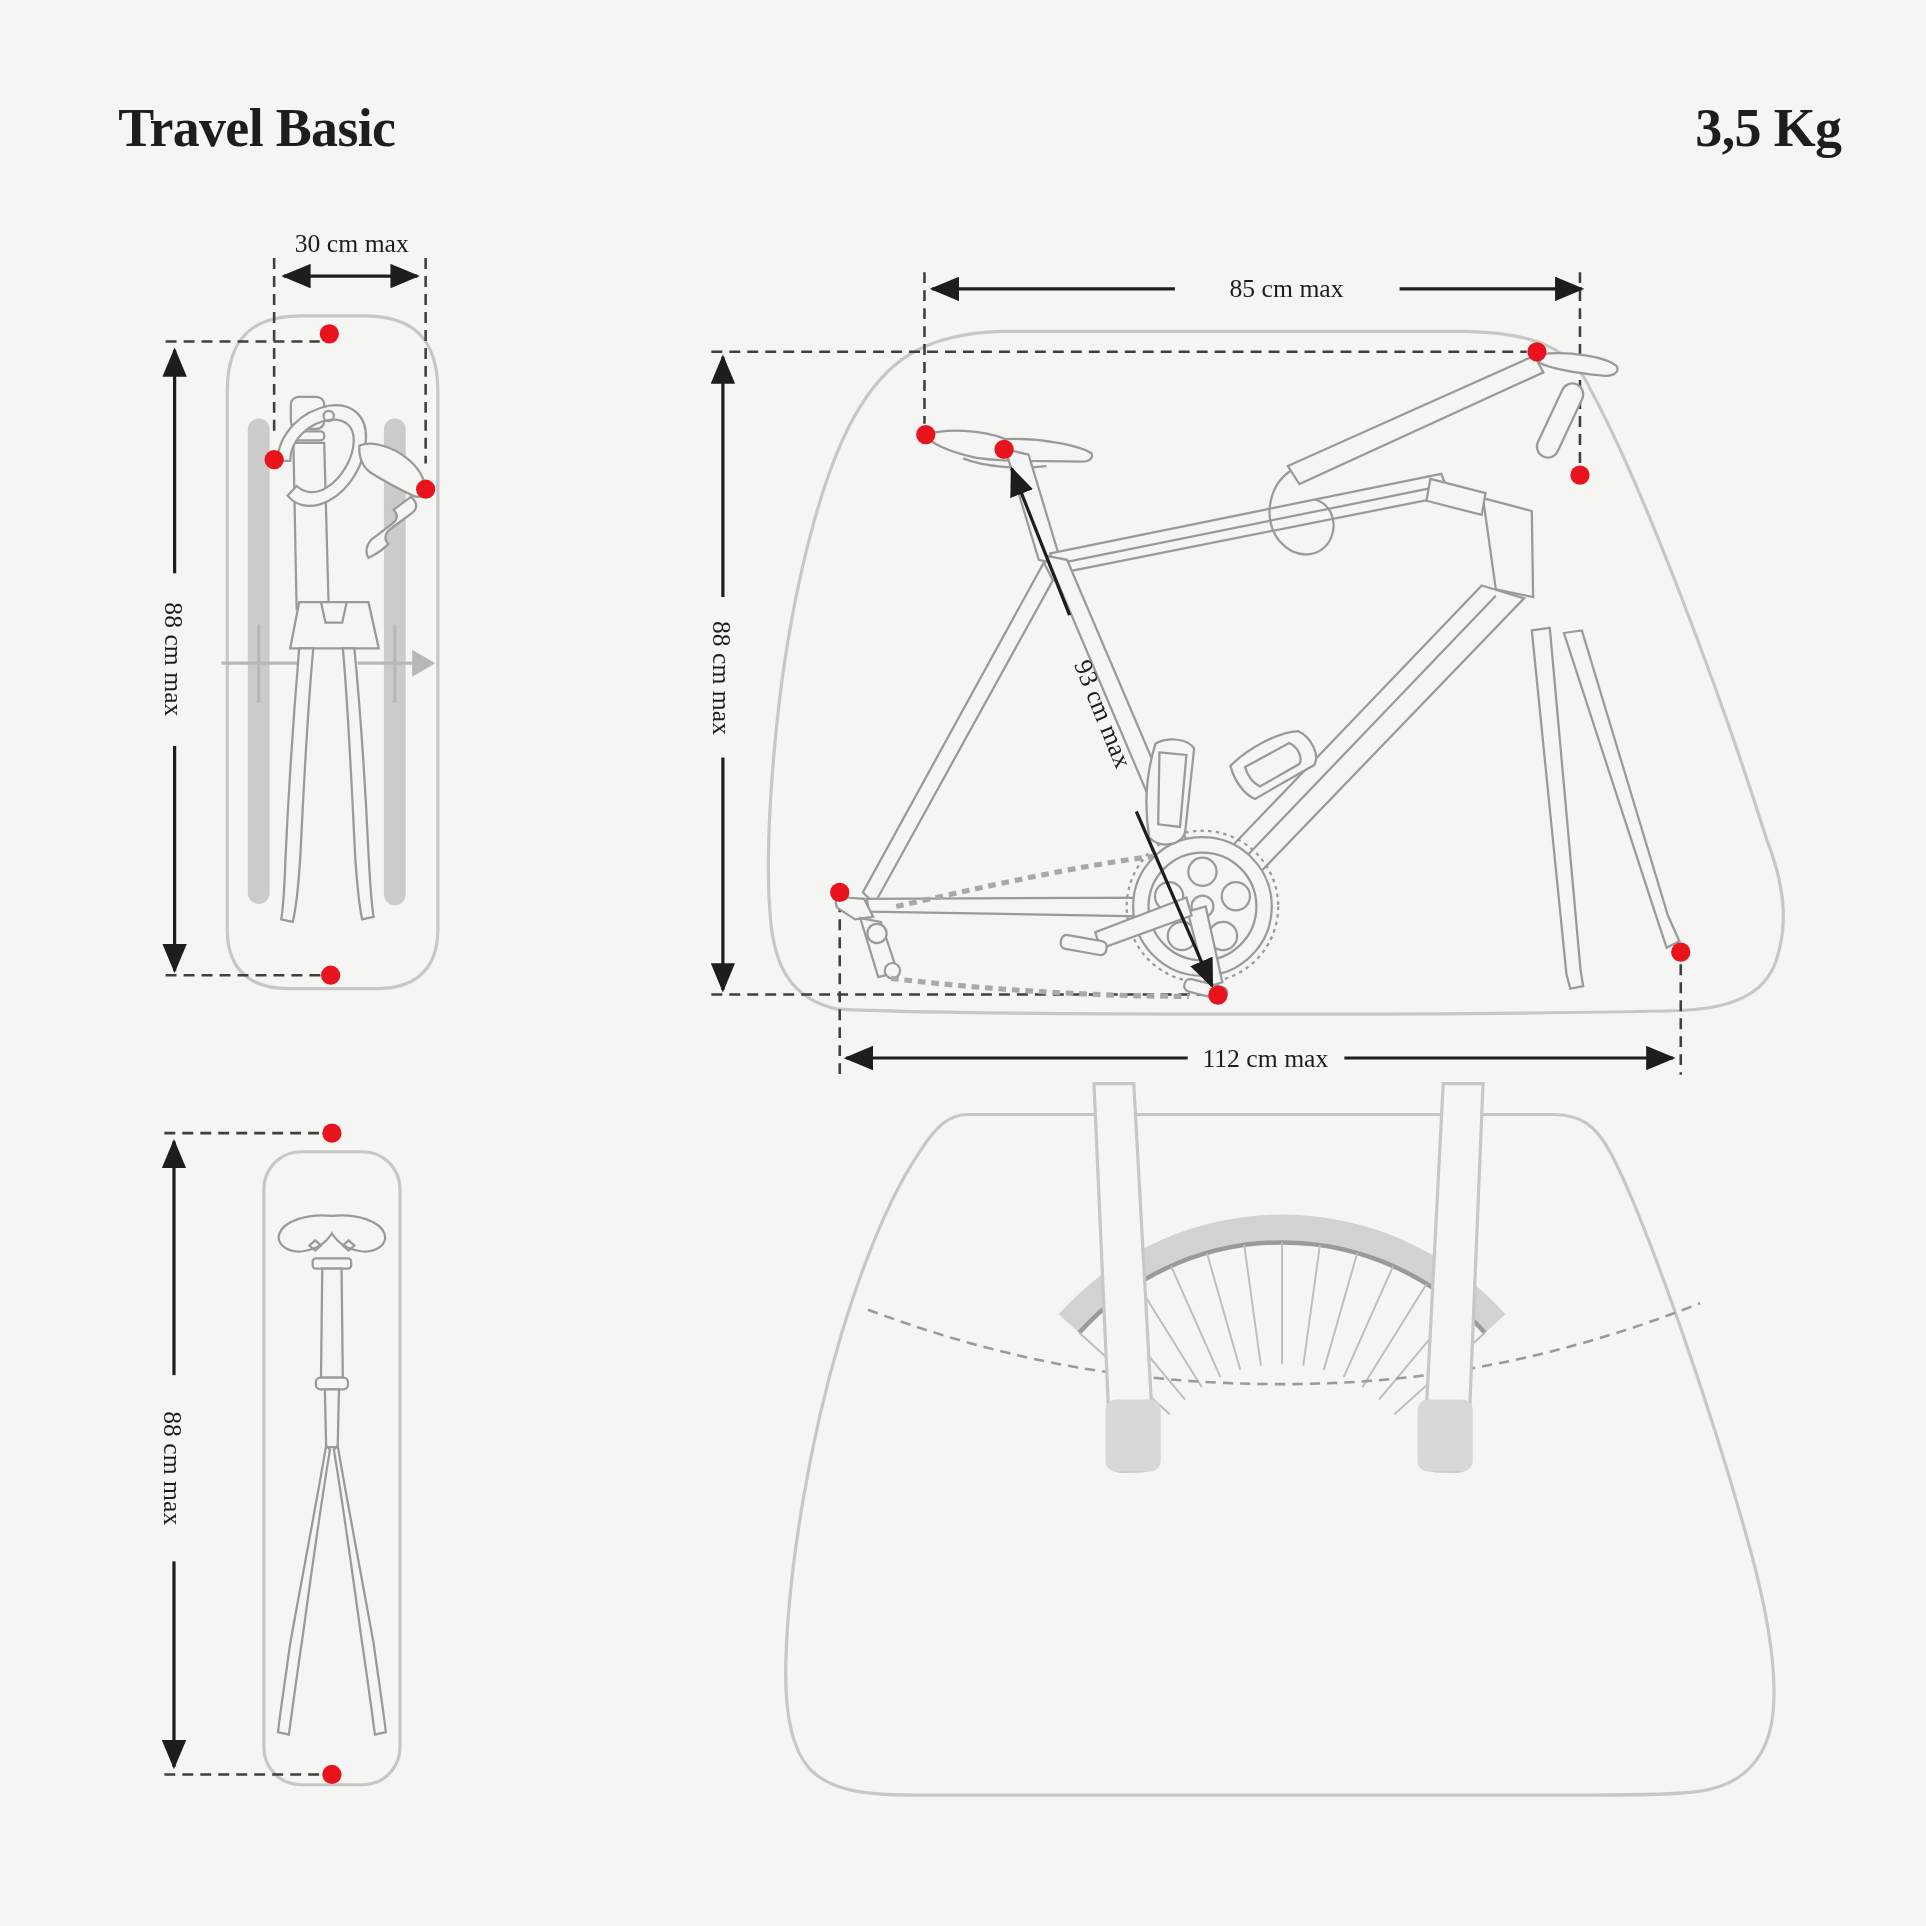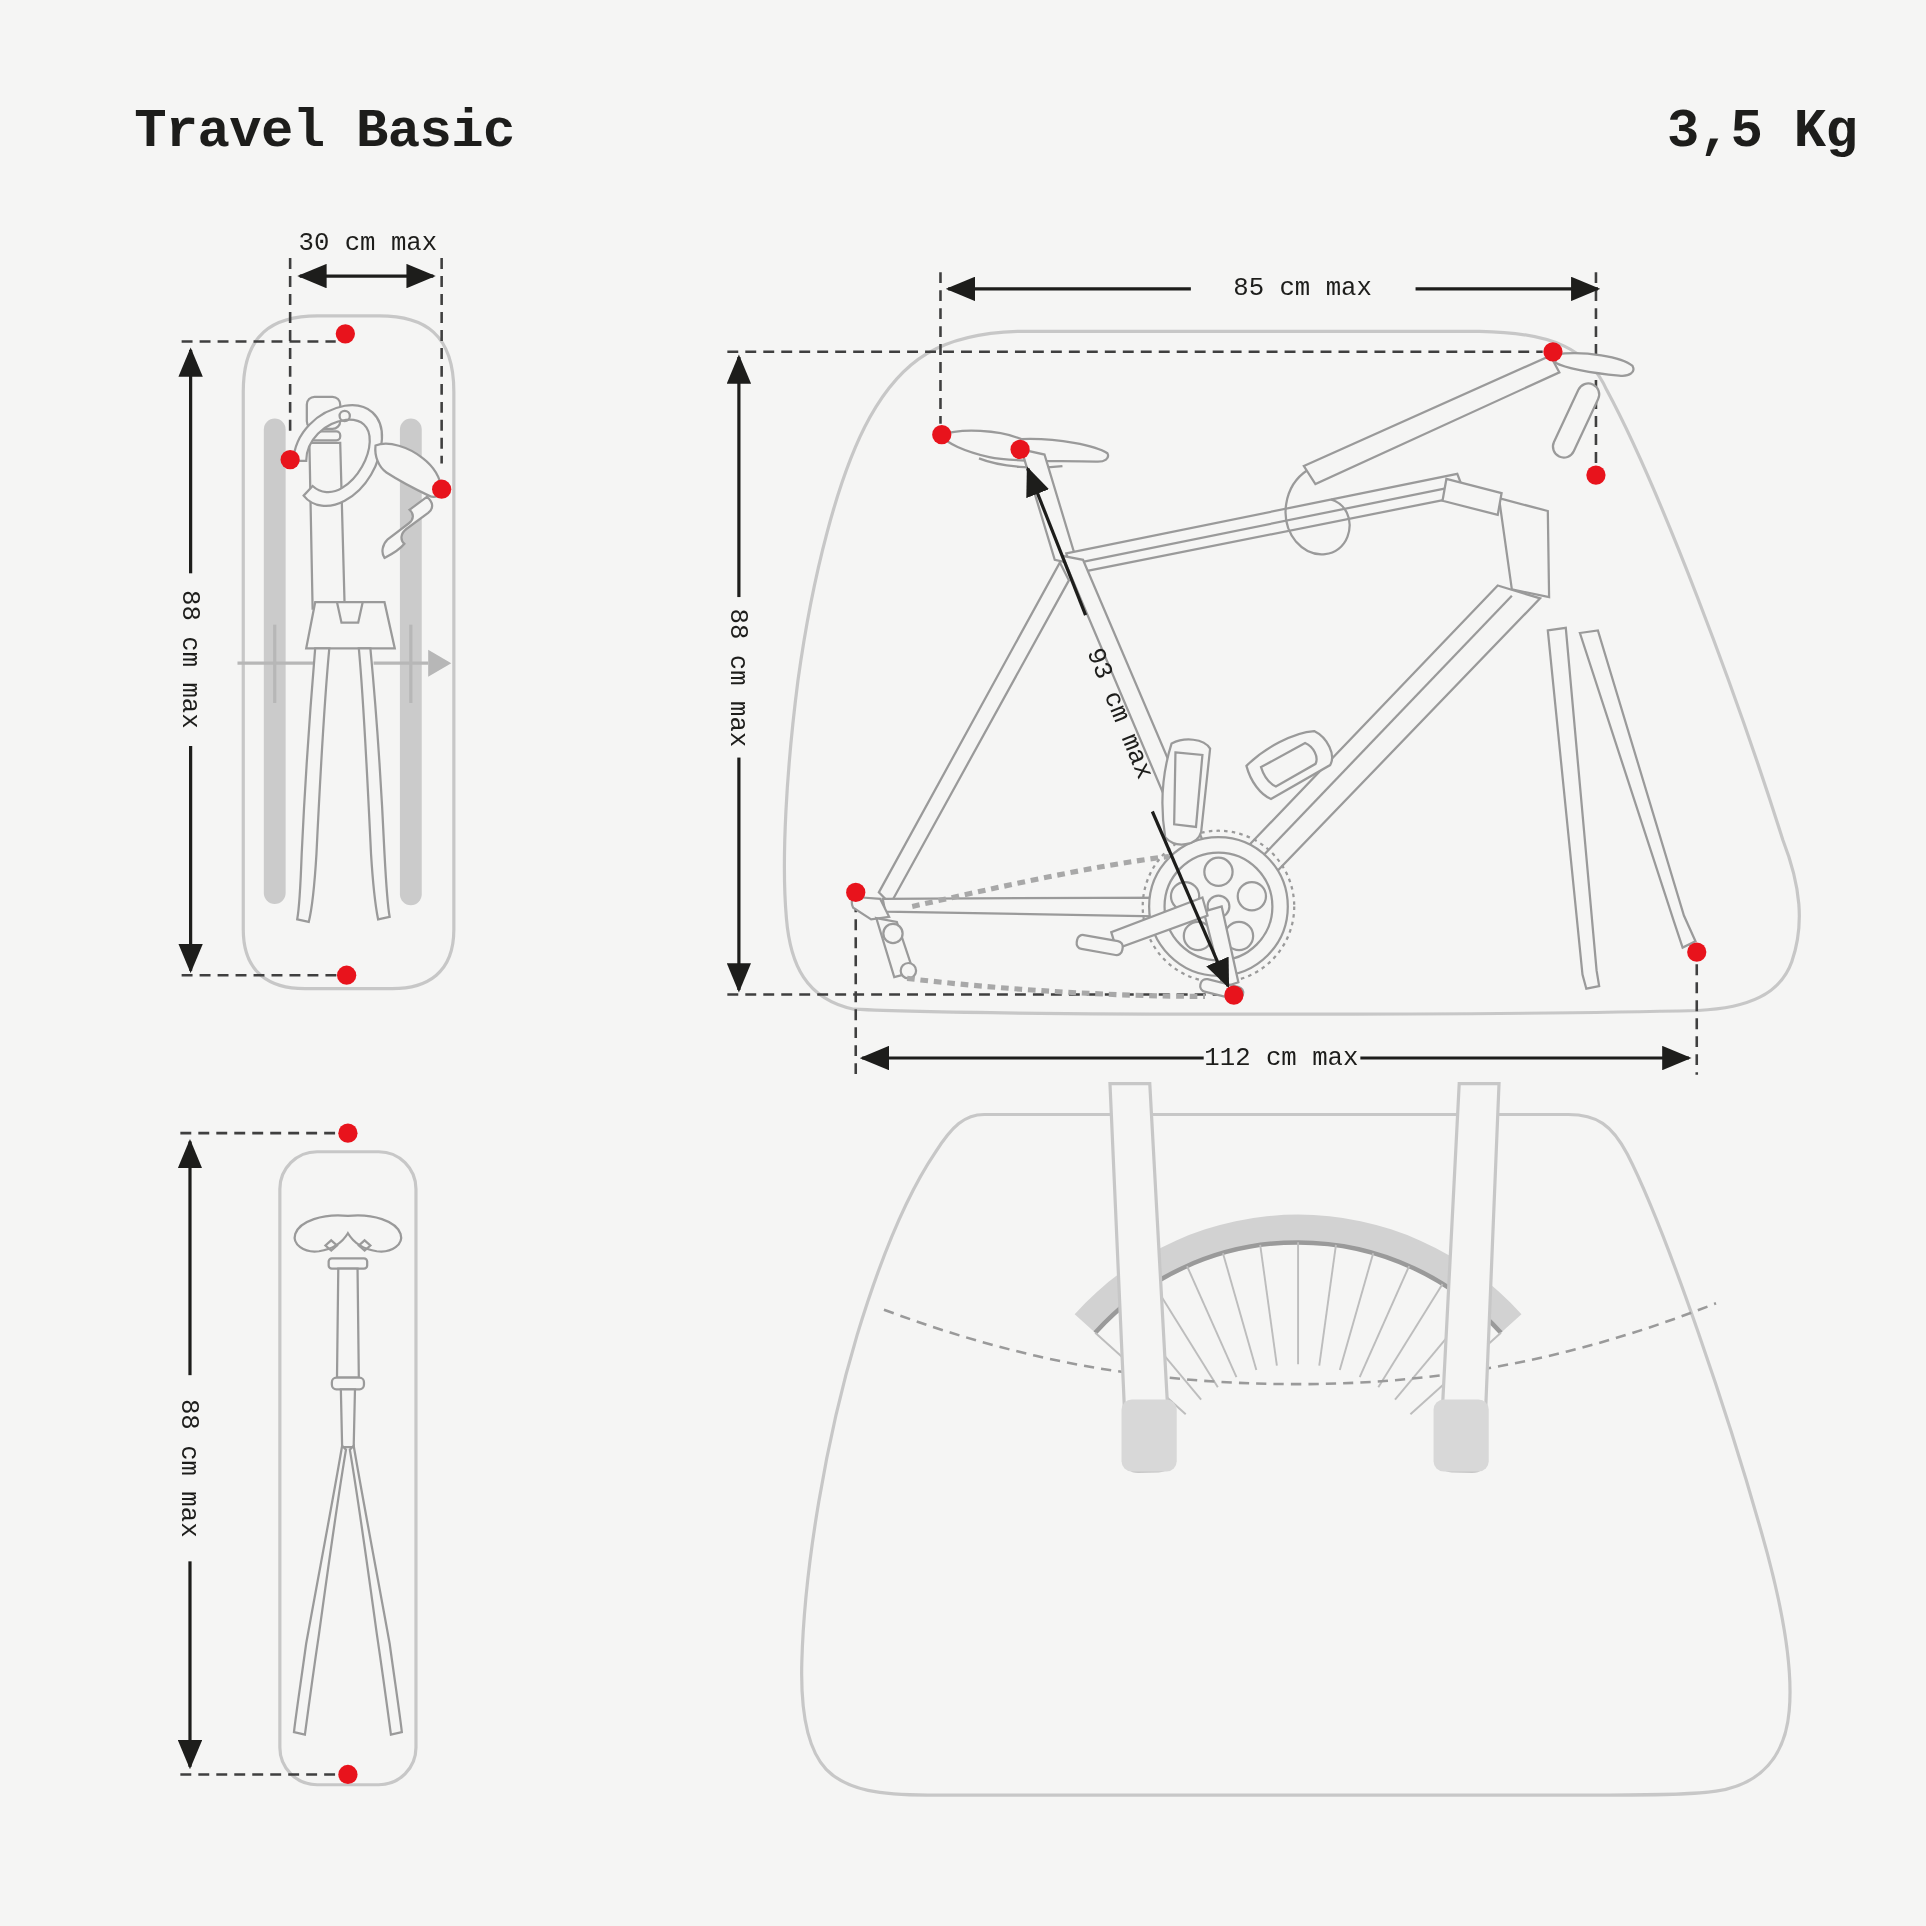--- a/index.html
+++ b/index.html
@@ -1,16 +1,16 @@
 <!DOCTYPE html>
 <html style="font-size:10.3px"><head>
 <meta charset="utf-8">
 <style>
   html,body{margin:0;padding:0;background:#f5f5f4;}
-  .stage{width:1781px;height:1926px;position:relative;font-family:Liberation Mono, monospace;padding-left:16px;}
+  .stage{width:1781px;height:1926px;position:relative;font-family:Liberation Serif, serif;}
   svg{display:block;}
   text{fill:#1d1d1b;}
   .ttl{font-size:84px;font-weight:700;letter-spacing:-1px;}
   .dim{font-size:40px;font-weight:400;}
   .dimline{stroke:#1d1d1b;stroke-width:5;fill:none;}
   .guide{stroke:#3f3f3f;stroke-width:4;stroke-dasharray:17 11;fill:none;}
   .bag{stroke:#c7c7c7;stroke-width:5;fill:none;}
   .bagf{stroke:#c7c7c7;stroke-width:5;fill:#f5f5f4;}
   .sk{stroke:#9a9a9a;stroke-width:3.5;fill:none;}
   .skf{stroke:#9a9a9a;stroke-width:3.5;fill:#f5f5f4;}

